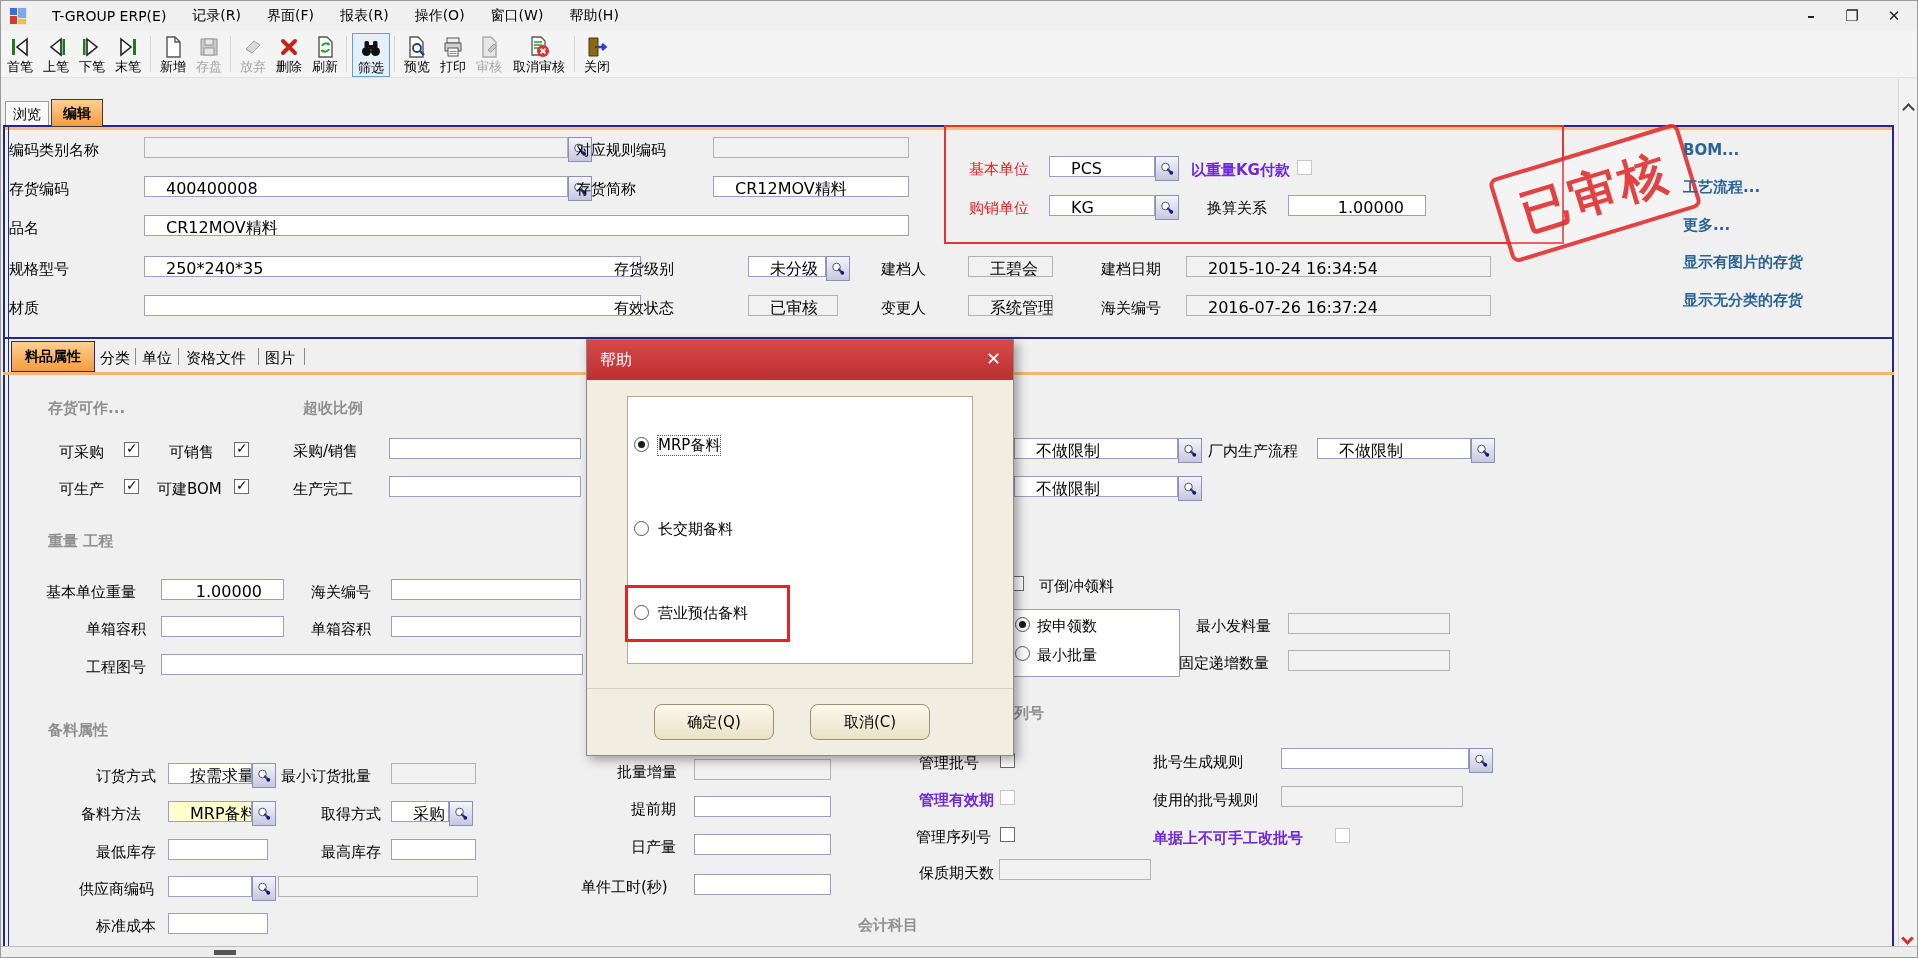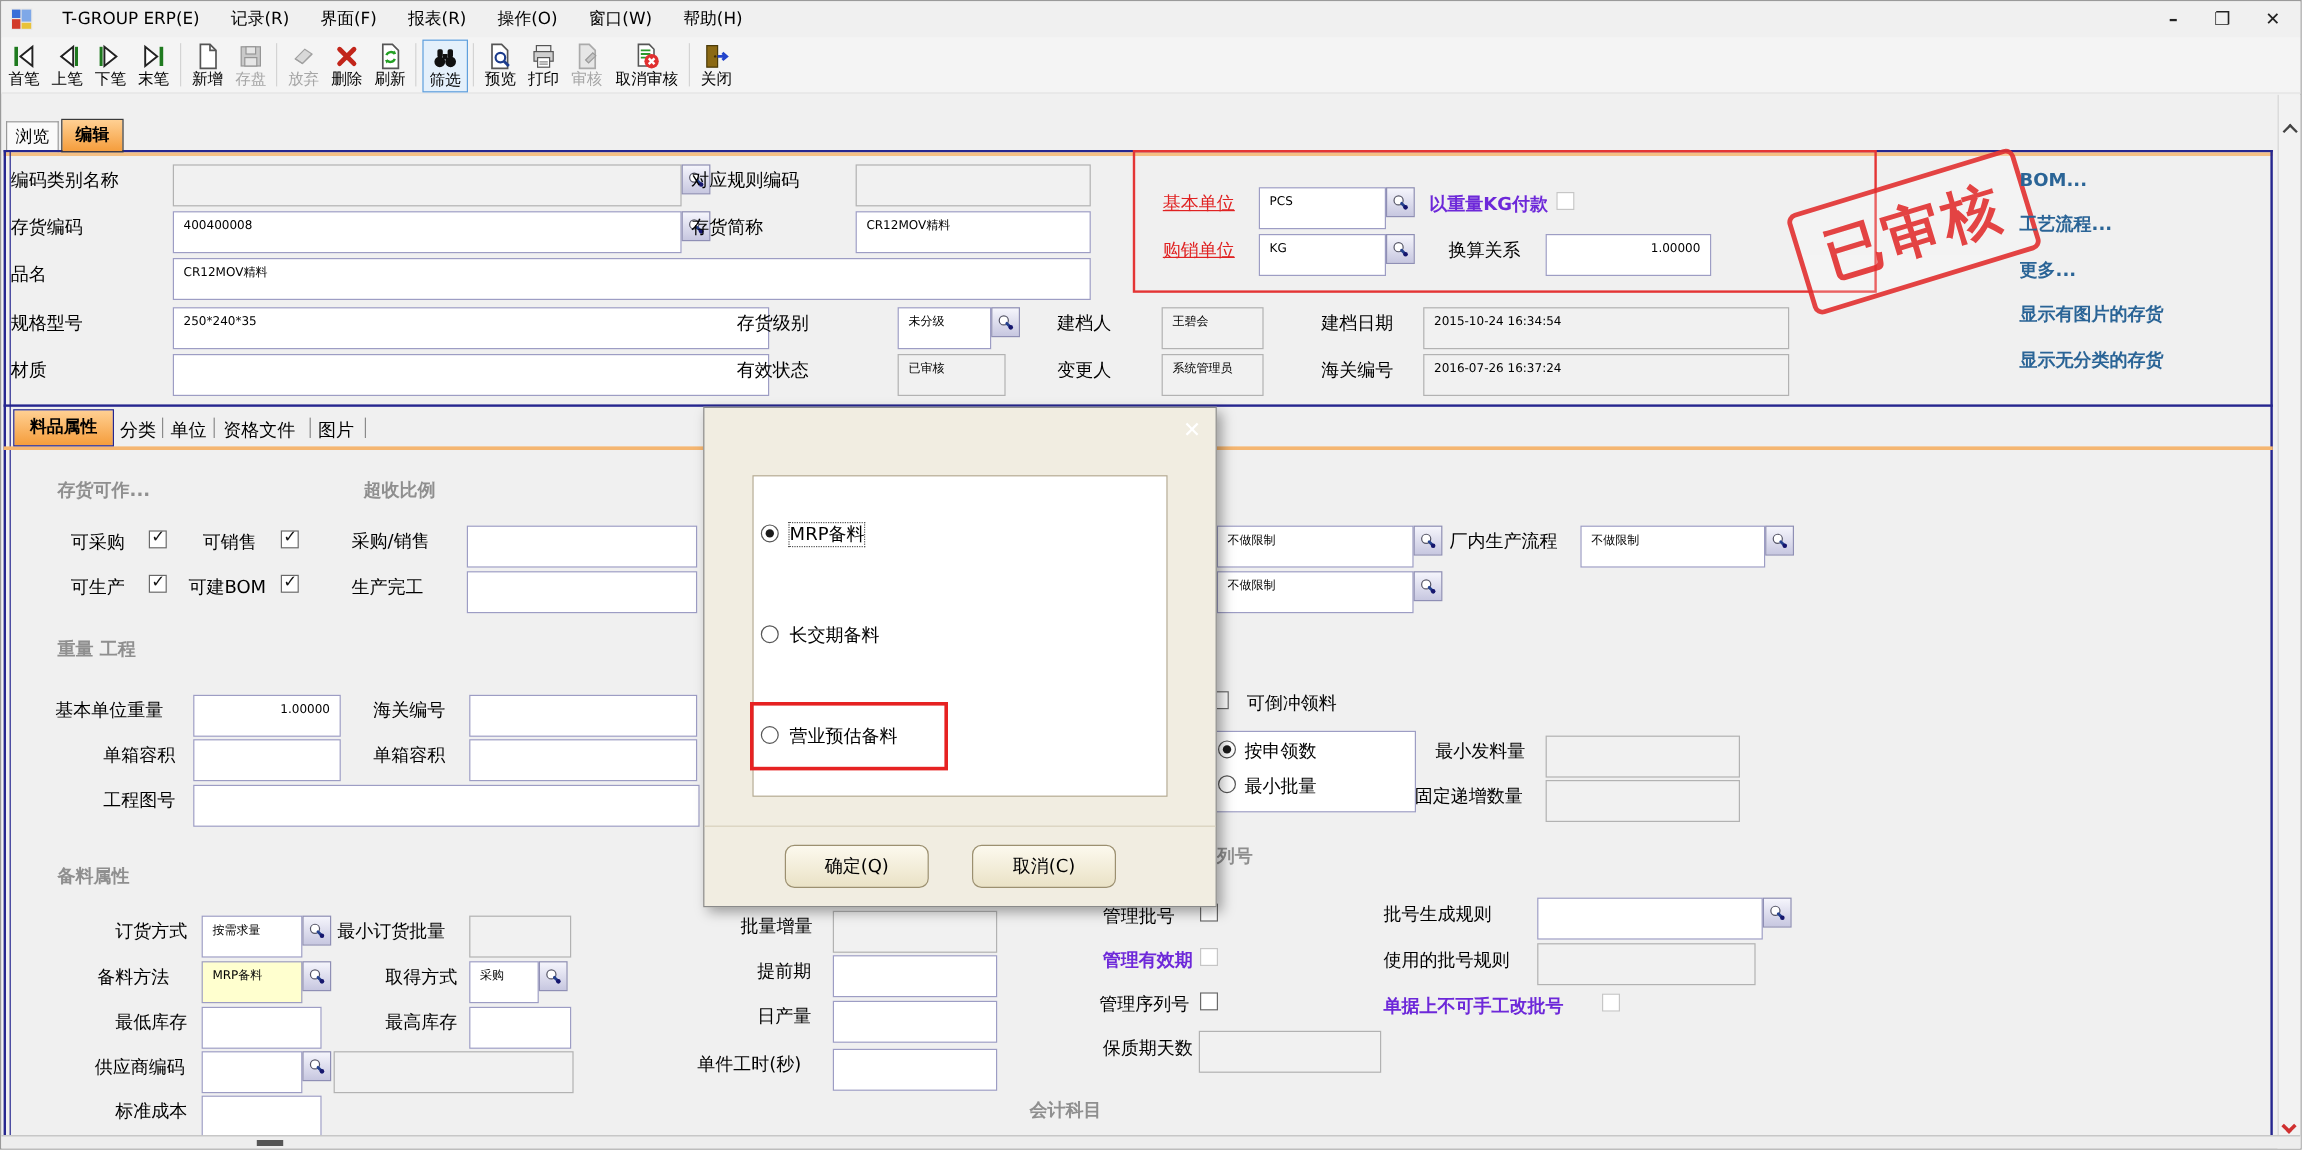--- a/index.html
+++ b/index.html
@@ -25,24 +25,24 @@
   .tab.plain { background:#fafafa; border:1px solid #9a9a9a; border-bottom:none; }
   .tab.orange { background:linear-gradient(#ffd093,#f59d3c); border:1px solid #3a3a3a; font-weight:bold; z-index:5; }
   .vsep { position:absolute; width:1px; height:17px; background:#8a8a8a; }
   
   .navy { background:#26268f; }
   .tan { background:#f5c084; }
   .orangeline { background:#f5b671; }
   
   .lbl { position:absolute; font-size:15px; color:#000; white-space:nowrap; }
   .lbl.r { }
-  .lbl.red { color:#e02222;text-decoration:underline; }
+  .lbl.red { color:#e02222; }
   .lbl.gray { color:#6d28d9;font-weight:bold; }
   .sect { position:absolute; font-size:15px; font-weight:bold; color:#8f8f8f; white-space:nowrap; }
-  .fld { position:absolute; height:35px; background:#fff; border:1px solid #9d9dc4; font-size:10px; line-height:23px; padding:0 8px; overflow:hidden; white-space:nowrap; color:#000; }
+  .fld { position:absolute; height:21px; background:#fff; border:1px solid #9d9dc4; font-size:16px; line-height:23px; padding:0 21px; overflow:hidden; white-space:nowrap; color:#000; }
   .fld.ro { background:#f1f1f1; border-color:#b2b2b2; }
   .fld.num { text-align:right; }
   .fld.yel { background:#ffffcf; }
   .lkp { position:absolute; width:24px; height:25px; border:1px solid #8f8fb5; background:linear-gradient(#f5f5fc,#c7c7e0); display:flex; align-items:center; justify-content:center; cursor:pointer; }
   .cb { position:absolute; width:15px; height:15px; background:#fff; border:1px solid #6a6a6a; }
   .cb.on::after { content:"✓"; position:absolute; left:1px; top:-3px; font-size:14px; font-weight:bold; color:#111; }
   .cb.dis { border-color:#c6c6c6; }
   .rad { position:absolute; width:15px; height:15px; border:1px solid #555; border-radius:50%; background:#fff; }
   .rad.on::after { content:""; position:absolute; left:3px; top:3px; width:7px; height:7px; border-radius:50%; background:#1a1a1a; }
   .link { position:absolute; font-size:15px; font-weight:bold; color:#2a6496; white-space:nowrap; cursor:pointer; }
@@ -494,20 +494,21 @@
 <span class="cb" style="left:999px;top:826px"></span>
 <span class="lbl gray" style="left:1152px;top:828px">单据上不可手工改批号</span>
 <span class="cb dis" style="left:1334px;top:827px"></span>
 
 <span class="lbl" style="left:918px;top:863px">保质期天数</span>
 <div class="fld ro" style="left:998px;top:858px;width:152px"><span></span></div>
 
 <span class="sect" style="left:857px;top:915px">会计科目</span>
 
 <div id="modal">
+  <div id="modal-title">帮助</div>
   <span id="modal-close">✕</span>
   <div id="modal-list"></div>
   <span class="rad on" style="left:47px;top:97px"></span>
   <span class="opt-lbl focusbox" style="left:71px;top:96px">MRP备料</span>
   <span class="rad" style="left:47px;top:181px"></span>
   <span class="opt-lbl" style="left:71px;top:180px">长交期备料</span>
   <span class="rad" style="left:47px;top:265px"></span>
   <span class="opt-lbl" style="left:71px;top:264px">营业预估备料</span>
   <div id="opt-red"></div>
   <div class="abs" style="left:0;top:348px;width:426px;height:1px;background:#d8d0bc"></div>

